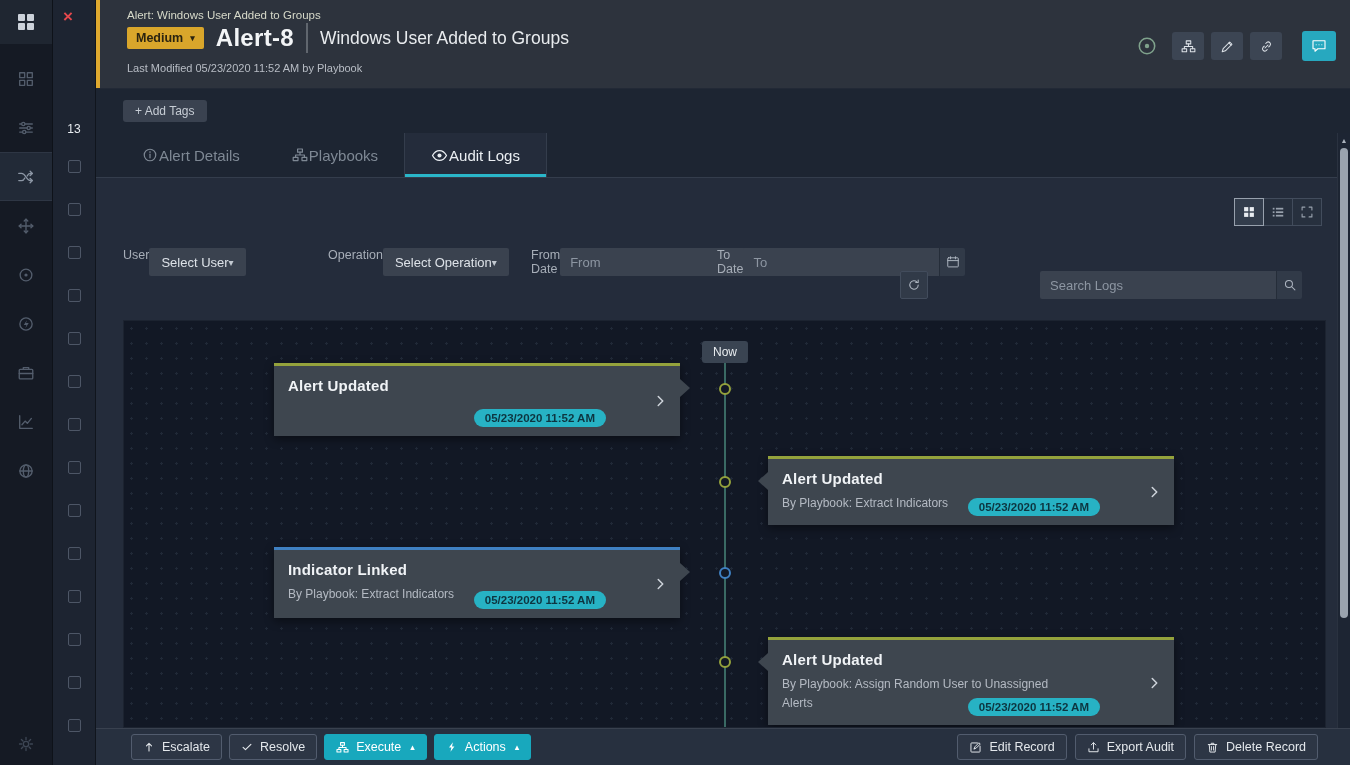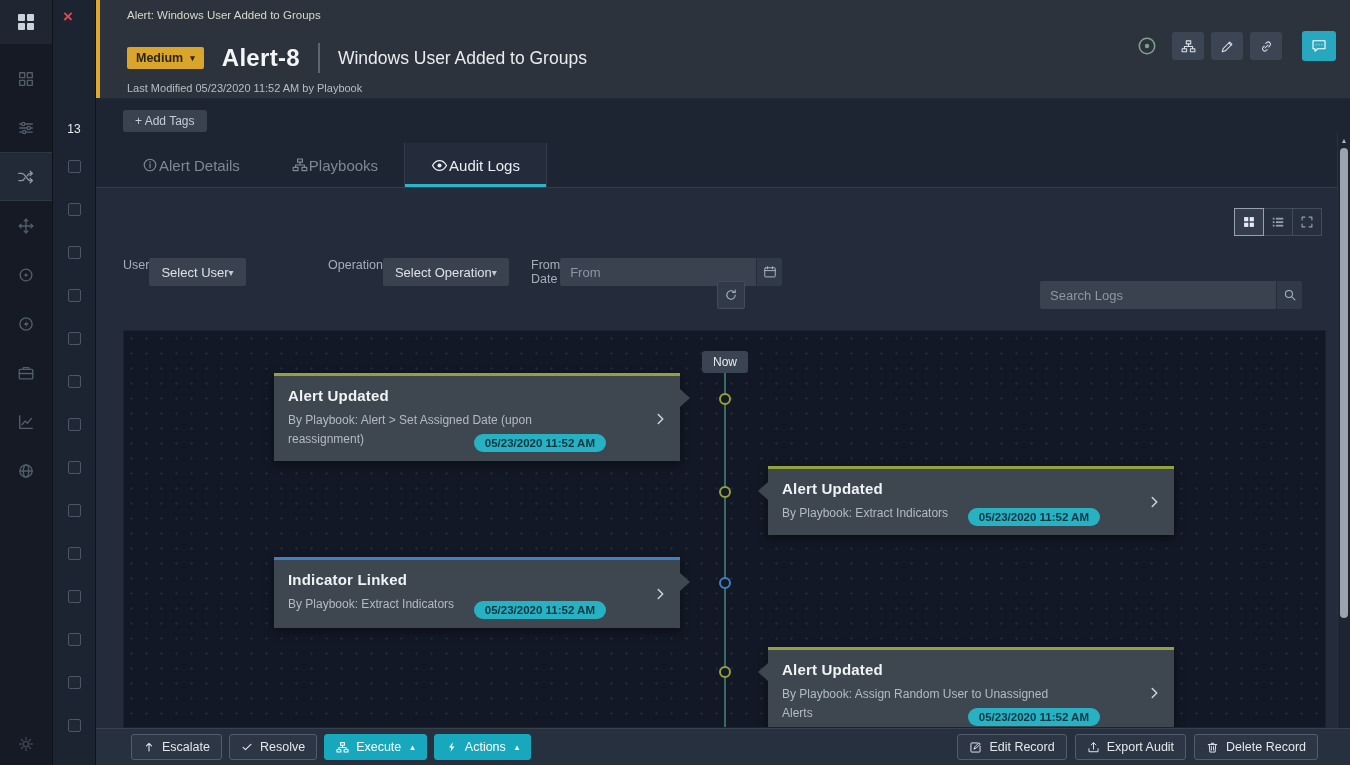--- a/index.html
+++ b/index.html
@@ -25,21 +25,21 @@
   .rec-count{position:absolute;top:122px;left:0;width:100%;text-align:center;font-size:12px;color:#e8ecf0}
   .cbcol{position:absolute;top:160px;left:0;width:100%;display:flex;flex-direction:column;align-items:center;gap:30px}
   .cb{width:13px;height:13px;border:1px solid #4d5666;border-radius:2px;background:rgba(255,255,255,.02);cursor:pointer}
 
   
   .main{flex:1;display:flex;flex-direction:column;position:relative;background:#242c3b;min-width:0}
 
   
   .alert-header{flex:0 0 88px;background:#2d333d;border-left:4px solid #dfa92f;position:relative;padding:9px 0 4px 27px}
   .breadcrumb{font-size:11.5px;color:#d6d9c9}
-  .title-row{display:flex;align-items:center;margin-top:22px;gap:18px}
+  .title-row{display:flex;align-items:center;margin-top:2px;gap:12px}
   .sev-badge{height:22px;color:#2b2410;font-size:12.5px;font-weight:bold;border:none;border-radius:2px;padding:0 9px;display:flex;align-items:center;gap:7px;cursor:pointer}
   .sev-badge .caret{font-size:9px}
   .alert-id{font-size:24px;font-weight:bold;color:#f3f5f7;letter-spacing:.3px}
   .vdiv{width:2px;height:30px;background:#8a8f98;opacity:.55}
   .alert-title{font-size:17.5px;color:#e9ecef}
   .lastmod{margin-top:9px;font-size:11px;color:#b8bdc5}
   .hdr-actions{position:absolute;right:14px;top:31px;display:flex;align-items:center;gap:7px}
   .assign-ic{color:#7fa28c;margin-right:7px}
   .hbtn{width:32px;height:28px;background:#3c4553;border:none;border-radius:3px;color:#dde2e8;display:grid;place-items:center;cursor:pointer}
   .hbtn.teal{width:34px;height:30px;background:#27a8bf;color:#fff;margin-left:13px}
@@ -347,20 +347,32 @@
           <div class="fcontrol">
             <input class="tinput" type="text" placeholder="From" style="">
             <button class="iconbtn">
               <svg class="ic" width="14" height="14" viewBox="0 0 20 20" fill="none" stroke="currentColor" stroke-width="1.4">
                   <rect x="2.5" y="4" width="15" height="13" rx="1"></rect>
                   <path d="M2.5 8h15M6.5 2.5v3M13.5 2.5v3"></path>
                 </svg>
             </button>
           </div>
         </div>
+        <div class="fgroup fg-to">
+          <span class="flabel">To Date</span>
+          <div class="fcontrol">
+            <input class="tinput" type="text" placeholder="To" style="">
+            <button class="iconbtn">
+              <svg class="ic" width="14" height="14" viewBox="0 0 20 20" fill="none" stroke="currentColor" stroke-width="1.4">
+                  <rect x="2.5" y="4" width="15" height="13" rx="1"></rect>
+                  <path d="M2.5 8h15M6.5 2.5v3M13.5 2.5v3"></path>
+                </svg>
+            </button>
+          </div>
+        </div>
         <button class="refresh-btn fg-refresh">
           <svg class="ic" width="14" height="14" viewBox="0 0 20 20" fill="none" stroke="currentColor" stroke-width="1.5">
               <path d="M16 10a6 6 0 11-1.7-4.2"></path>
               <path d="M16 2.8v3.6h-3.6"></path>
             </svg>
         </button>
       </div>
 
       <div class="searchwrap">
         <input class="tinput search-input" type="text" placeholder="Search Logs" style="">
@@ -376,21 +388,20 @@
         <span class="tl-line"></span>
         <span class="now-badge">Now</span>
 
         <span class="tl-node n1" style="border-color: rgb(148, 162, 60);"></span>
         <span class="tl-node n2" style="border-color: rgb(148, 162, 60);"></span>
         <span class="tl-node n3" style="border-color: rgb(63, 128, 194);"></span>
         <span class="tl-node n4" style="border-color: rgb(148, 162, 60);"></span>
 
         <div class="tl-card left c1" style="border-top-color: rgb(148, 162, 60);">
           <div class="card-title">Alert Updated</div>
-          <div class="card-by">By Playbook: Alert &gt; Set Assigned Date (upon reassignment)</div>
           <span class="card-time" style="background: rgb(39, 178, 196);">05/23/2020 11:52 AM</span>
           <span class="card-chevron">
             <svg class="ic" width="15" height="18" viewBox="0 0 20 20" fill="none" stroke="currentColor" stroke-width="2">
                 <path d="M7 4l6 6-6 6"></path>
               </svg>
           </span>
         </div>
 
         <div class="tl-card right c2" style="border-top-color: rgb(148, 162, 60);">
           <div class="card-title">Alert Updated</div>

